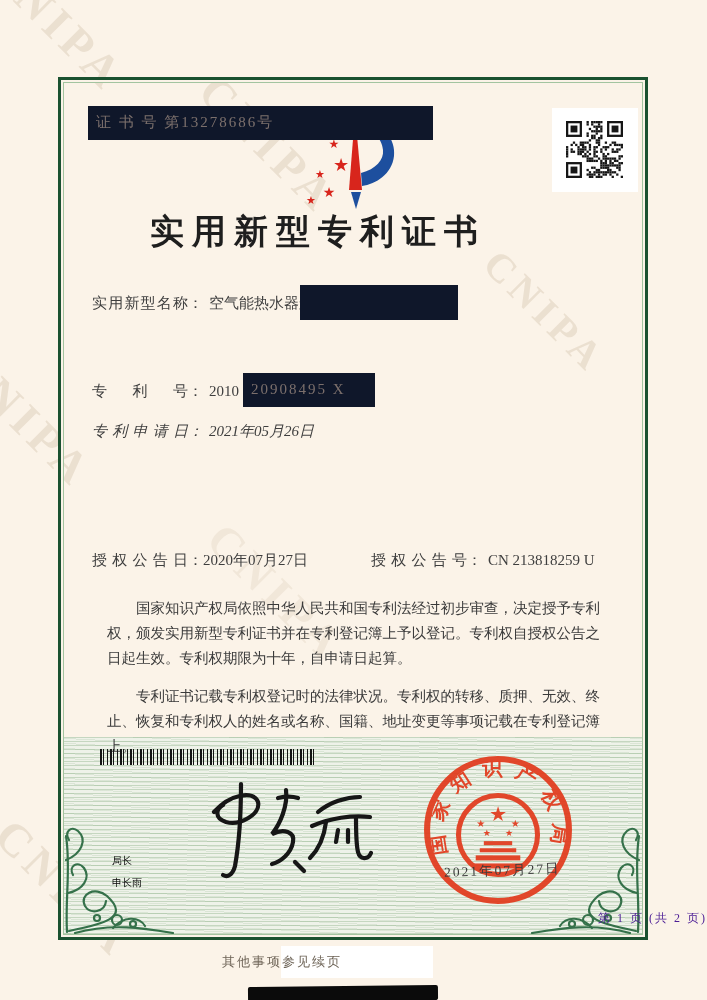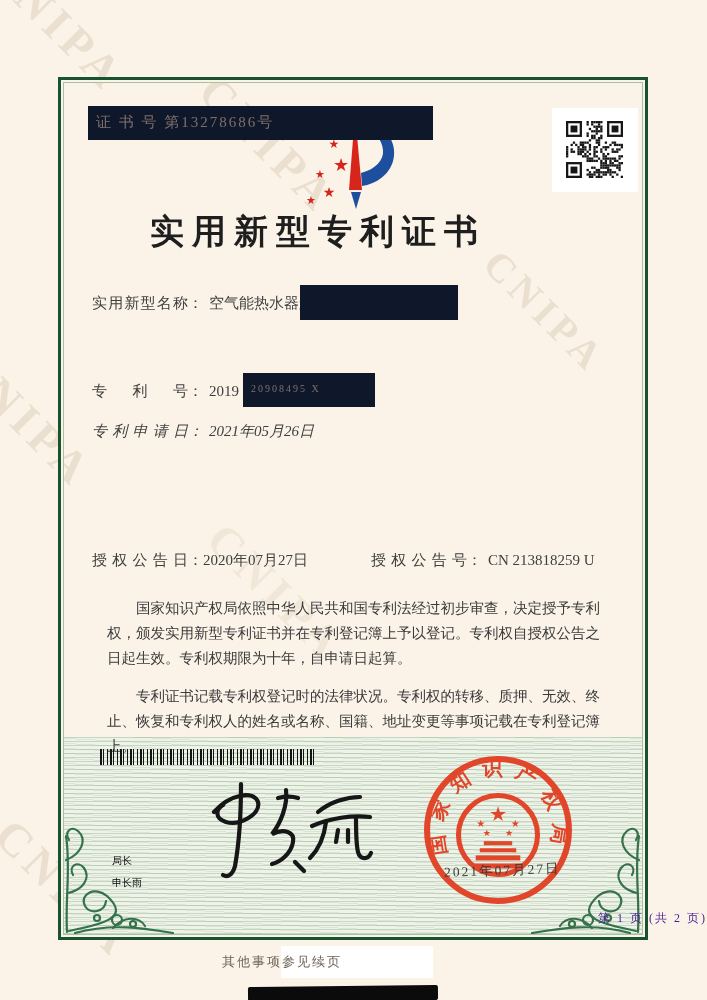--- a/index.html
+++ b/index.html
@@ -27,21 +27,21 @@
   .qrpad{position:absolute;left:552px;top:108px;width:86px;height:84px;background:#ffffff;z-index:3;}
   .qr{position:absolute;left:566px;top:121px;width:57px;height:57px;z-index:4;}
   
   .row{position:absolute;left:92px;z-index:3;font-size:15px;color:#3e3e3e;white-space:nowrap;}
   .flabel{display:inline-block;width:96px;text-align:justify;text-align-last:justify;}
   .fval{margin-left:6px;}
   .fval-fixed{display:inline-block;width:160px;}
   .pair2{margin-left:8px;}
   
   .redact{position:absolute;background:#0f172a;z-index:4;}
-  .ghost{color:rgba(190,166,148,0.62);font-size:10px;letter-spacing:2px;line-height:32px;padding-left:8px;white-space:nowrap;}
+  .ghost{color:rgba(190,166,148,0.62);font-size:15px;letter-spacing:2px;line-height:32px;padding-left:8px;white-space:nowrap;}
   
   .bodytext{position:absolute;left:95px;top:584px;width:524px;z-index:3;font-size:14.5px;
             line-height:1.74;color:#3a3a3a;}
   .bodytext p{margin:12px;text-indent:2em;}
   
   .barcode{position:absolute;left:100px;top:749px;width:215px;height:16px;z-index:3;
            background:repeating-linear-gradient(90deg,#141414 0 2px,transparent 2px 3px,#141414 3px 4px,transparent 4px 7px,#141414 7px 8px,transparent 8px 10px);}
   .signblock{position:absolute;left:112px;top:850px;z-index:3;font-family:"Liberation Sans", sans-serif;
              font-size:10px;color:#000000;line-height:2.15;}
   .signature{position:absolute;left:200px;top:772px;width:178px;height:118px;z-index:3;}
@@ -318,21 +318,21 @@
 
   <div class="title">实用新型专利证书</div>
 
   <div class="row" style="top:294px;">
     <span class="flabel">实用新型名称</span><span>：</span><span class="fval">空气能热水器舱</span>
   </div>
   <div class="redact" style="left:300px;top:285px;width:158px;height:35px;"></div>
 
 
   <div class="row" style="top:382px;">
-    <span class="flabel">专利号</span><span>：</span><span class="fval">2019</span>
+    <span class="flabel">专利号</span><span>：</span><span class="fval">2010</span>
   </div>
   <div class="redact" style="left:243px;top:373px;width:132px;height:34px;">
     <div class="ghost">20908495 X</div>
   </div>
 
   <div class="row" style="top:422px;font-style:italic;">
     <span class="flabel">专利申请日</span><span>：</span><span class="fval">2021年05月26日</span>
   </div>
 
 

